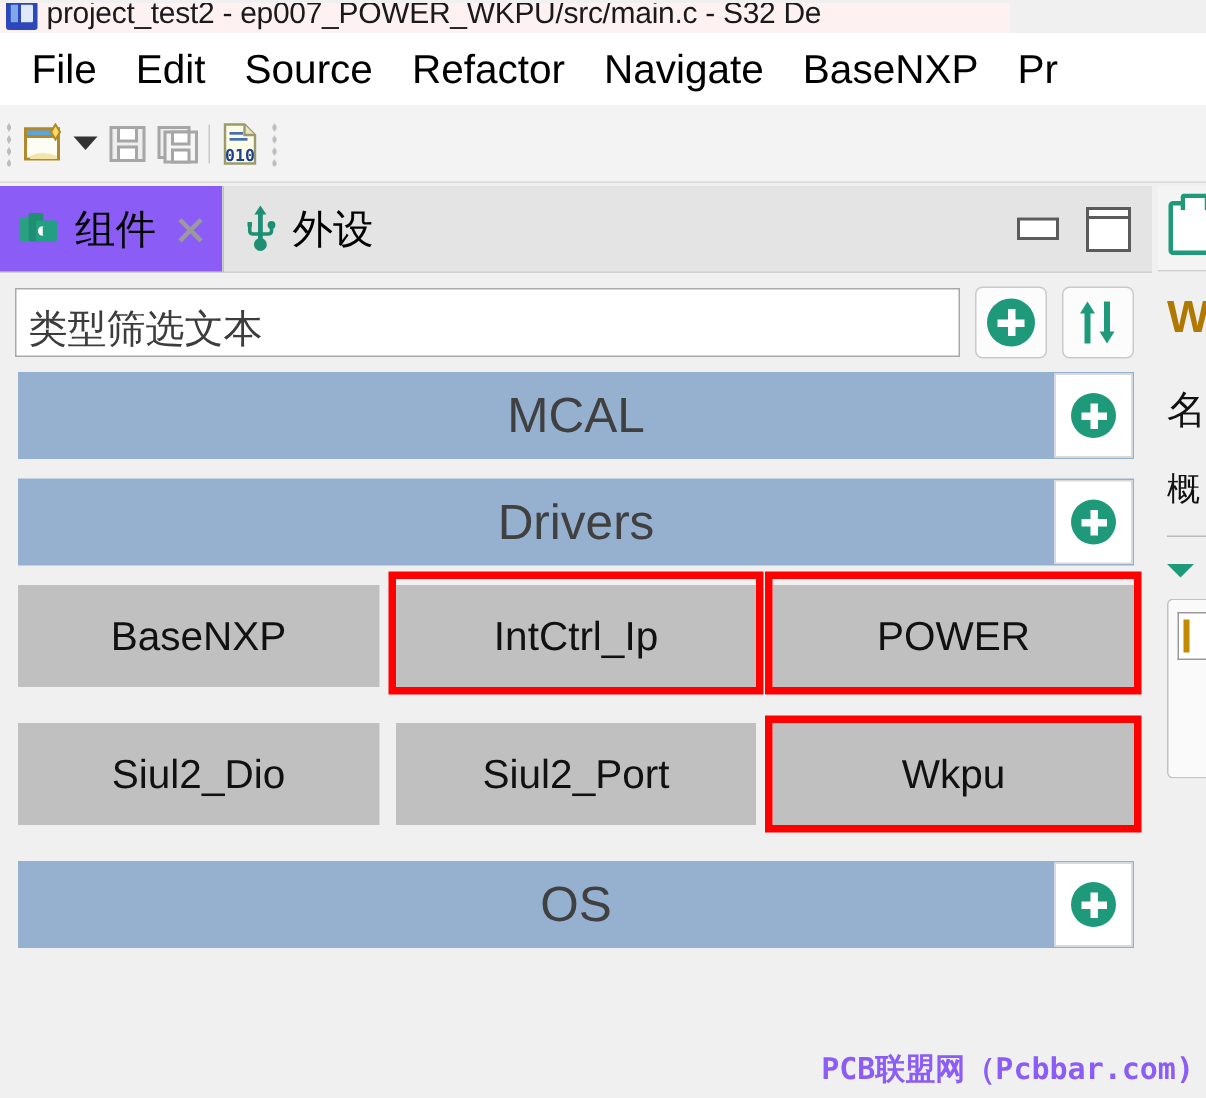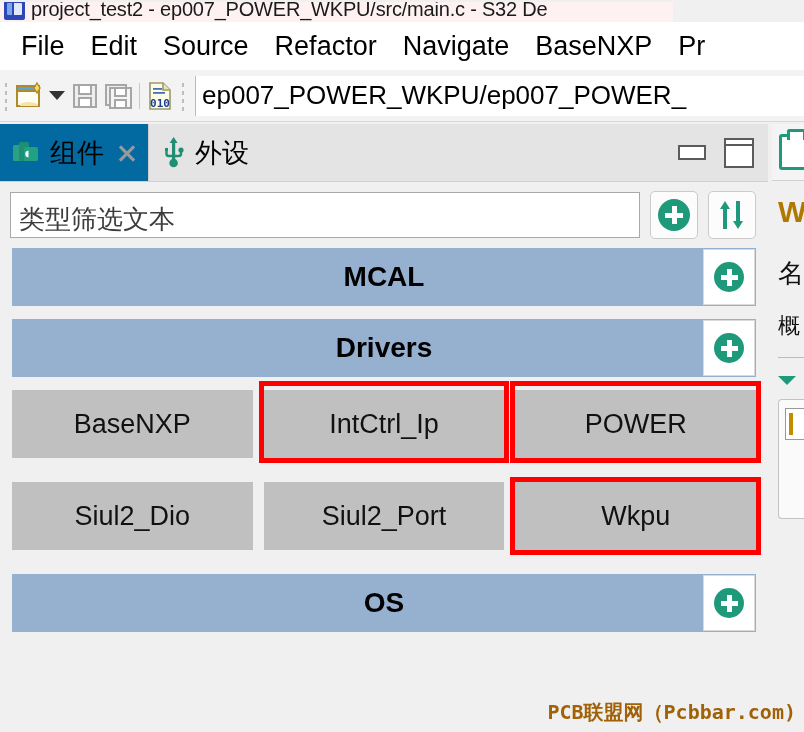--- a/index.html
+++ b/index.html
@@ -166,21 +166,21 @@
   }
   .tab {
     display: flex;
     align-items: center;
     padding: 0 10px 0 12px;
     gap: 8px;
     cursor: default;
     position: relative;
   }
   .tab.active {
-    background: #0369a1;
+    background: #8b5cf6;
     border-right: 1px solid #cfcfcf;
   }
   .tab-label {
     font-size: 27px;
     color: #000;
     font-family: "DejaVu Sans", "Liberation Sans", sans-serif;
   }
   .tab-close {
     width: 22px; height: 22px;
     position: relative;
@@ -282,23 +282,23 @@
     height: 58px;
     background: #96b0d0;
     display: flex;
     align-items: center;
     justify-content: center;
     position: relative;
     margin-bottom: 13px;
     cursor: default;
   }
   .group-label {
-    font-size: 28px;
-    font-weight: bold;
-    color: #000000;
+    font-size: 33px;
+    font-weight: normal;
+    color: #404040;
     font-family: "Liberation Sans", "DejaVu Sans", sans-serif;
   }
   .group-add {
     position: absolute;
     right: 1px; top: 1px; bottom: 1px;
     width: 50px;
     background: #ffffff;
     border: 1px solid #d9d9d9;
     display: flex; align-items: center; justify-content: center;
     cursor: pointer;
@@ -442,21 +442,21 @@
     width: 4px; height: 608px;
     background: #f0f0f0;
   }
 
   
   .watermark {
     position: absolute;
     right: 8px; bottom: 6px;
     font-size: 20px;
     font-weight: bold;
-    color: #a16207;
+    color: #8b5cf6;
     font-family: "DejaVu Sans Mono", "Liberation Mono", monospace;
     white-space: nowrap;
     letter-spacing: 0px;
   }
 </style>
 </head>
 <body>
 
 <div id="app">
 
@@ -515,23 +515,20 @@
         <path d="M3 2 h13 l7 7 v19 h-20 z" fill="#fcfbe8" stroke="#9a9a6a" stroke-width="1.6"></path>
         <path d="M16 2 v7 h7" fill="#e8e5c0" stroke="#9a9a6a" stroke-width="1.6"></path>
         <rect x="6" y="7" width="9" height="1.8" fill="#4a6fb0"></rect>
         <rect x="6" y="11" width="12" height="1.8" fill="#4a6fb0"></rect>
         <text x="13" y="26" font-size="11" font-weight="bold" fill="#1c3f8f" text-anchor="middle" font-family="DejaVu Sans Mono, monospace">010</text>
       </svg>
     </div>
 
     <div class="grip"></div>
 
-    <div class="tb-field">
-      <span class="tb-field-text">ep007_POWER_WKPU/ep007_POWER_</span>
-    </div>
   </div>
 
   <div class="view-left">
 
     <div class="tabbar">
       <div class="tab active">
         <svg width="30" height="30" viewBox="0 0 30 30">
           <rect x="1" y="7" width="10" height="16" rx="1.5" fill="#2aa183"></rect>
           <rect x="7" y="4" width="10" height="19" rx="1.5" fill="#1f8f73"></rect>
           <rect x="12" y="9" width="14" height="14" rx="1.5" fill="#22a083"></rect>

